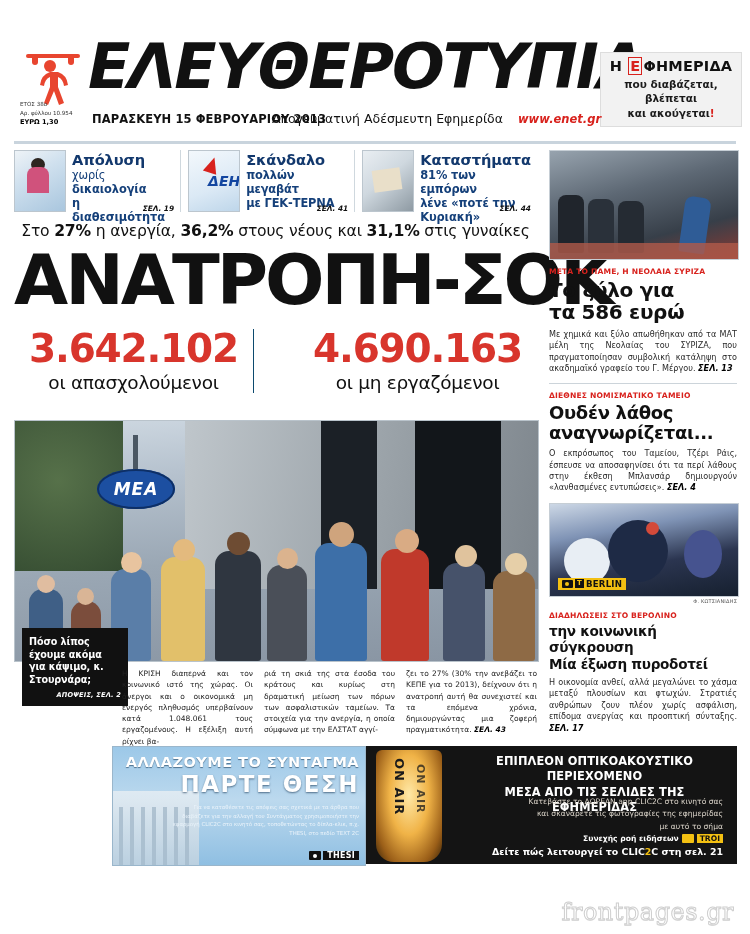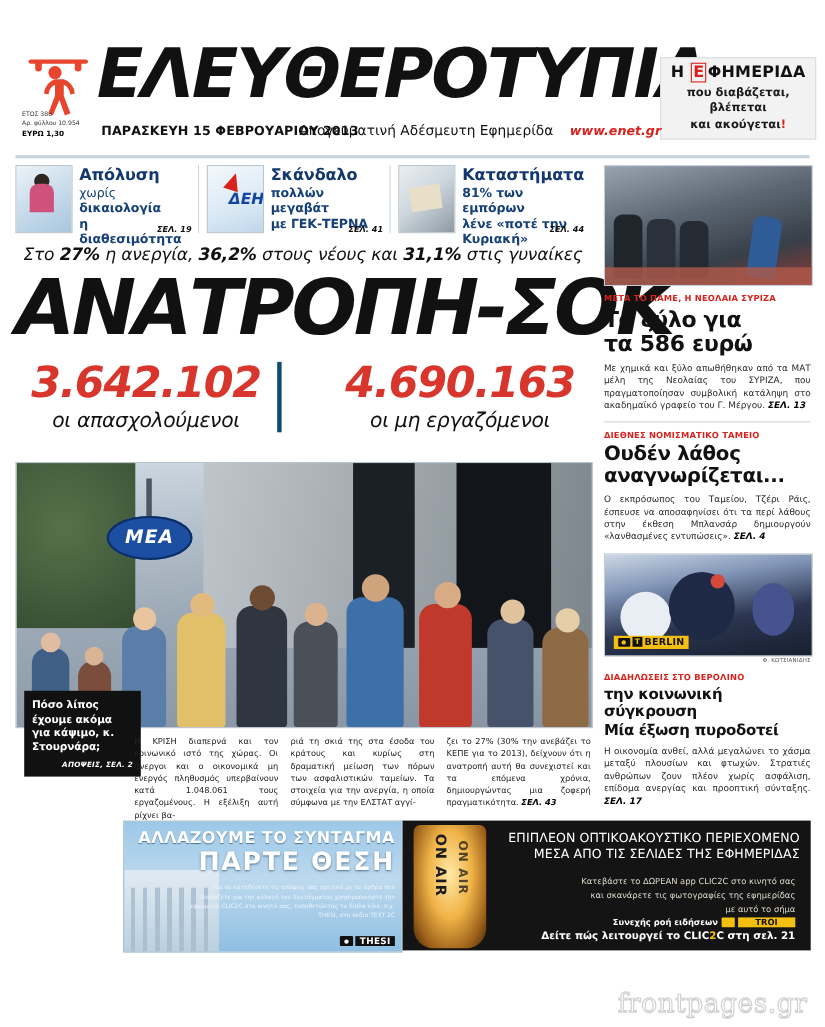--- a/index.html
+++ b/index.html
@@ -91,30 +91,30 @@
   .clic-badge{
     position:absolute;left:8px;bottom:6px;display:flex;align-items:center;gap:2px;
     background:#f3c012;padding:1px 4px;font-size:8.6px;font-weight:bold;color:#111;letter-spacing:.2px;
   }
   .clic-badge .cam{display:inline-block;width:11px;height:8px;background:#111;border-radius:1px;position:relative;}
   .clic-badge .cam:after{content:"";position:absolute;left:3px;top:2px;width:4px;height:4px;border-radius:50%;background:#f3c012;}
   .clic-badge .tsq{display:inline-block;width:9px;height:9px;background:#111;color:#f3c012;font-size:7px;line-height:9px;text-align:center;}
   .credit{font-size:5px;color:#555;text-align:right;margin:1px 0 0;letter-spacing:.2px;}
 
   
-  .main{position:absolute;left:14px;top:222px;width:523px;font-style:italic;}
+  .main{position:absolute;left:14px;top:222px;width:523px;}
   .kicker-main{text-align:center;font-size:15.6px;color:#111;line-height:1.2;letter-spacing:-.2px;}
   .kicker-main b{font-weight:bold;}
   .bighead{
     text-align:center;font-size:70px;font-weight:bold;line-height:.95;
     letter-spacing:-3px;color:#111;margin:6px 0 0;white-space:nowrap;
   }
   .stats{display:flex;margin-top:16px;align-items:flex-start;}
   .stat{flex:1;text-align:center;position:relative;}
-  .stat + .stat{border-left:4px solid #0c4a6e;padding-left:44px;}
+  .stat + .stat{border-left:1px solid #0c4a6e;padding-left:44px;}
   .stat-num{font-size:39px;font-weight:bold;color:#d8352c;line-height:1;letter-spacing:-1.2px;}
   .stat-label{font-size:18.5px;color:#111;margin-top:4px;letter-spacing:-.3px;}
 
   
   .mainphoto{
     position:absolute;left:14px;top:420px;width:523px;height:240px;
     border:1px solid #b9c3cb;overflow:hidden;
     background:linear-gradient(175deg,#cfd9e2 0%,#b7c3cf 22%,#9aa7b4 55%,#8894a2 100%);
   }
   .mp-tree{position:absolute;left:0;top:0;width:108px;height:150px;background:radial-gradient(circle at 40% 40%,#4e6a3e,#2c4426);opacity:.92;}
@@ -175,28 +175,28 @@
   }
   .ad-right .lamp{
     position:absolute;left:10px;top:4px;width:66px;height:112px;
     background:radial-gradient(ellipse at 50% 40%,#ffe9a8 0%,#f0b347 42%,#9a5e18 78%,#3a2408 100%);
     border-radius:6px 6px 18px 18px;
   }
   .onair{position:absolute;color:#1b1b1b;font-weight:bold;font-size:13px;letter-spacing:1px;
     writing-mode:vertical-rl;}
   .onair.a1{left:26px;top:12px;}
   .onair.a2{left:48px;top:18px;font-size:11px;opacity:.75;}
-  .ad-r-title{position:absolute;left:96px;right:10px;top:8px;text-align:right;
-    font-size:11.4px;font-weight:normal;color:#fff;line-height:1.35;letter-spacing:.1px;}
+  .ad-r-title{position:absolute;left:96px;right:10px;top:8px;text-align:center;
+    font-size:11.4px;font-weight:bold;color:#fff;line-height:1.35;letter-spacing:.1px;}
   .ad-r-body{position:absolute;left:96px;right:14px;top:50px;text-align:right;
     font-size:7.6px;line-height:1.62;color:#ded7cc;}
   .ad-r-flow{position:absolute;right:14px;top:88px;display:flex;align-items:center;gap:3px;}
   .ad-r-flow .lbl{font-size:7.6px;font-weight:bold;color:#fff;}
   .ad-r-flow .cam{width:12px;height:9px;background:#f3c012;border-radius:1px;}
-  .ad-r-flow .tag{background:#f3c012;color:#111;font-size:7.6px;font-weight:bold;padding:0 16px;}
+  .ad-r-flow .tag{background:#f3c012;color:#111;font-size:7.6px;font-weight:bold;padding:0 3px;}
   .ad-r-foot{position:absolute;left:96px;right:14px;bottom:7px;text-align:right;
     font-size:9.4px;font-weight:bold;color:#fff;}
   .ad-r-foot .y{color:#f3c012;}
 
   .watermark{
     position:absolute;right:16px;bottom:8px;font-family:"DejaVu Serif","Liberation Serif",serif;
     font-size:24px;color:#fff;letter-spacing:.5px;
     -webkit-text-stroke:1px #cfcfcf;text-shadow:0 1px 0 #e3e3e3;
   }
 </style>

